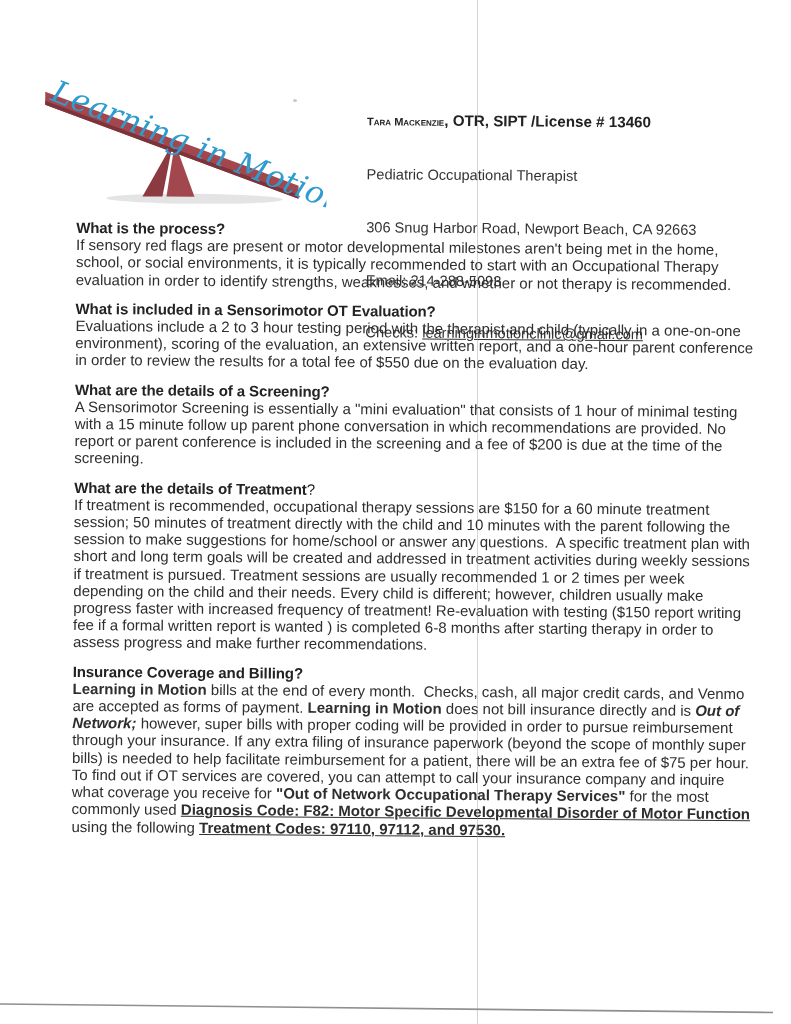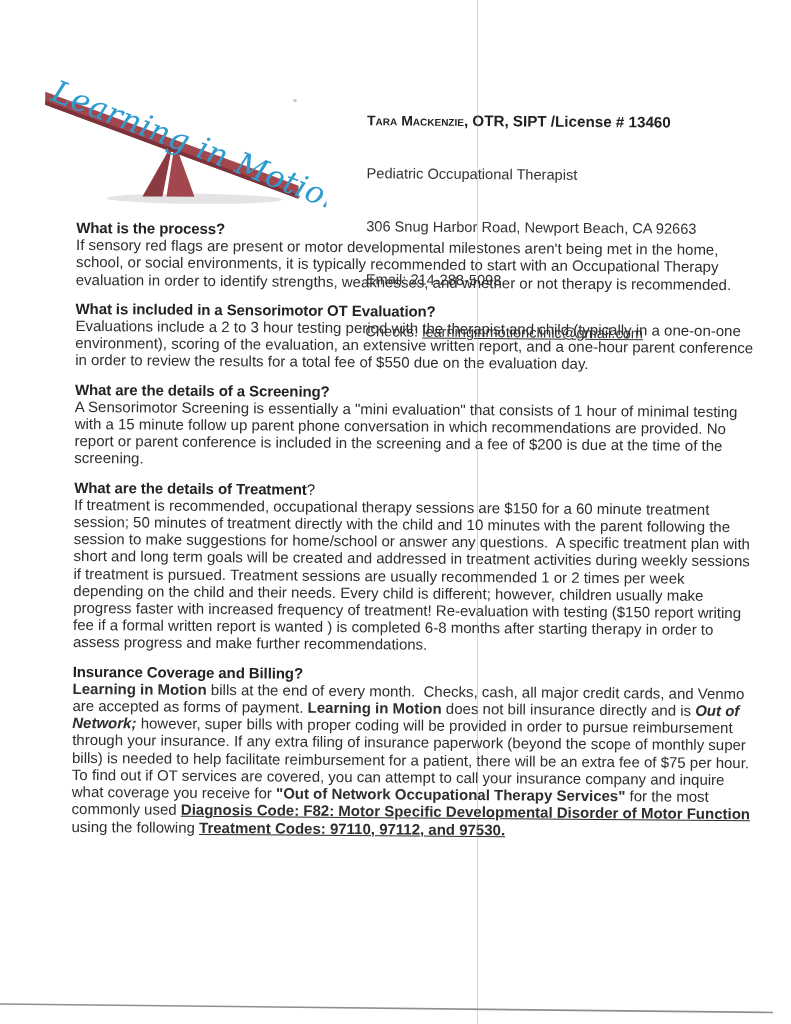--- a/index.html
+++ b/index.html
@@ -10,21 +10,21 @@
   .tilt{position:absolute;left:0;top:0;width:791px;height:1024px;
         transform:rotate(0.45deg);transform-origin:90px 0;}
   
   .logo{position:absolute;left:38px;top:56px;width:290px;height:158px;}
   .logo svg{display:block;}
   .logo text{font-family:"DejaVu Serif",serif;font-style:italic;font-size:31px;letter-spacing:0.5px;}
   
   .contact{position:absolute;left:368px;top:74px;font-size:14.6px;line-height:17.6px;
            white-space:pre-wrap;color:#333;}
   .c-name{font-weight:bold;font-size:15.2px;color:#222;}
-  .sc{font-variant:small-caps;font-size:14px;}
+  .sc{font-variant:small-caps;font-size:11px;}
   
   .content{position:absolute;left:78px;top:219px;width:681px;font-size:15px;line-height:17.2px;color:#2e2e2e;}
   .section{margin:0 0 12px 0;}
   .sec-h{letter-spacing:-0.1px;color:#232323;}
   .sec-p{white-space:pre-wrap;}
   .b{font-weight:700;}
   .i{font-style:italic;}
   .u{text-decoration:underline;}
   
   .crease{position:absolute;left:477px;top:0;width:1px;height:1024px;

